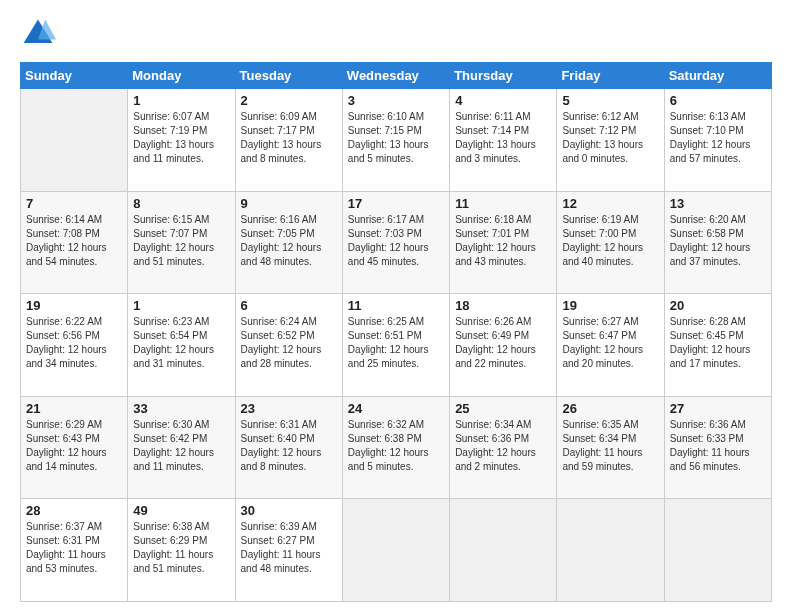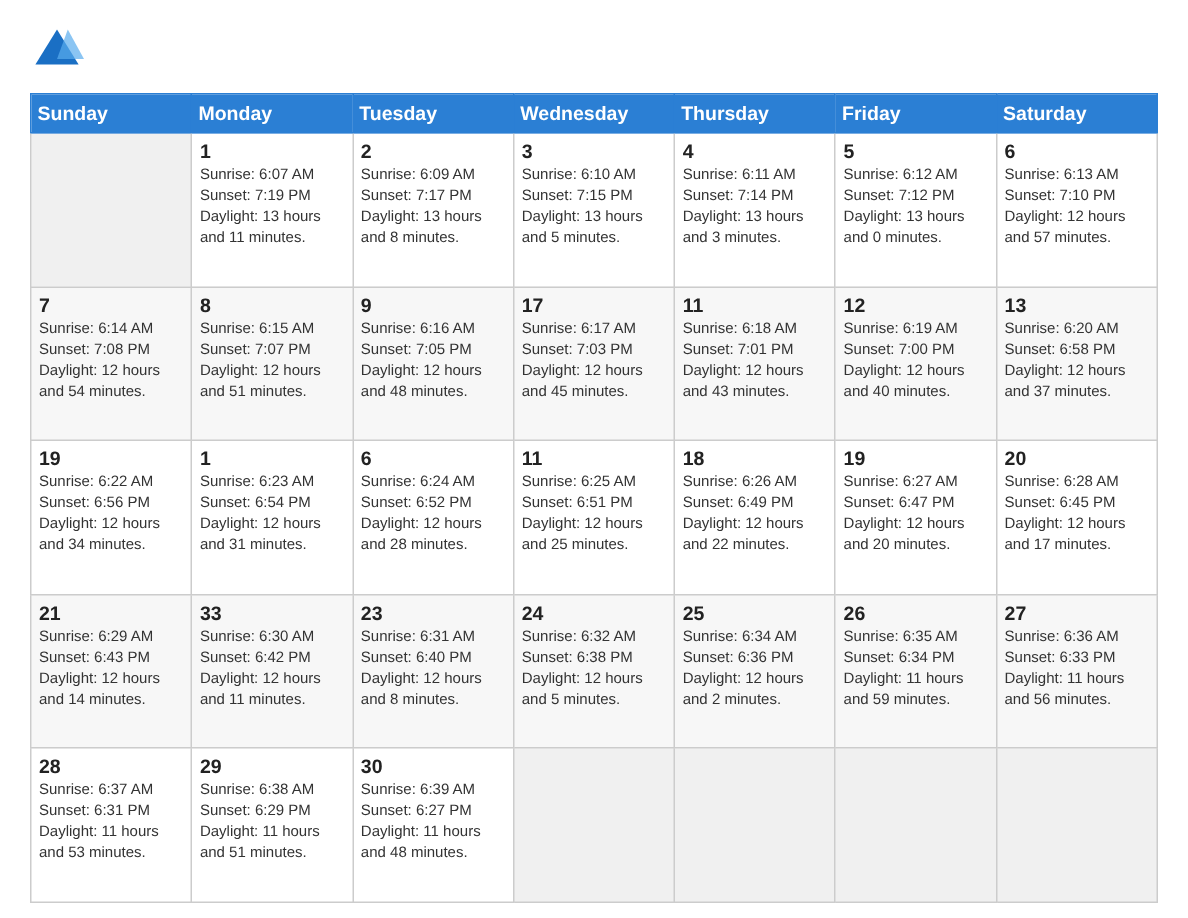--- a/index.html
+++ b/index.html
@@ -251,21 +251,21 @@
             <span class="day-number">27</span>
             <div class="cell-info">Sunrise: 6:36 AM<br>Sunset: 6:33 PM<br>Daylight: 11 hours and 56 minutes.</div>
           </td>
         </tr>
         <tr>
           <td>
             <span class="day-number">28</span>
             <div class="cell-info">Sunrise: 6:37 AM<br>Sunset: 6:31 PM<br>Daylight: 11 hours and 53 minutes.</div>
           </td>
           <td>
-            <span class="day-number">29</span>
+            <span class="day-number">49</span>
             <div class="cell-info">Sunrise: 6:38 AM<br>Sunset: 6:29 PM<br>Daylight: 11 hours and 51 minutes.</div>
           </td>
           <td>
             <span class="day-number">30</span>
             <div class="cell-info">Sunrise: 6:39 AM<br>Sunset: 6:27 PM<br>Daylight: 11 hours and 48 minutes.</div>
           </td>
           <td class="empty-cell"></td>
           <td class="empty-cell"></td>
           <td class="empty-cell"></td>
           <td class="empty-cell"></td>

